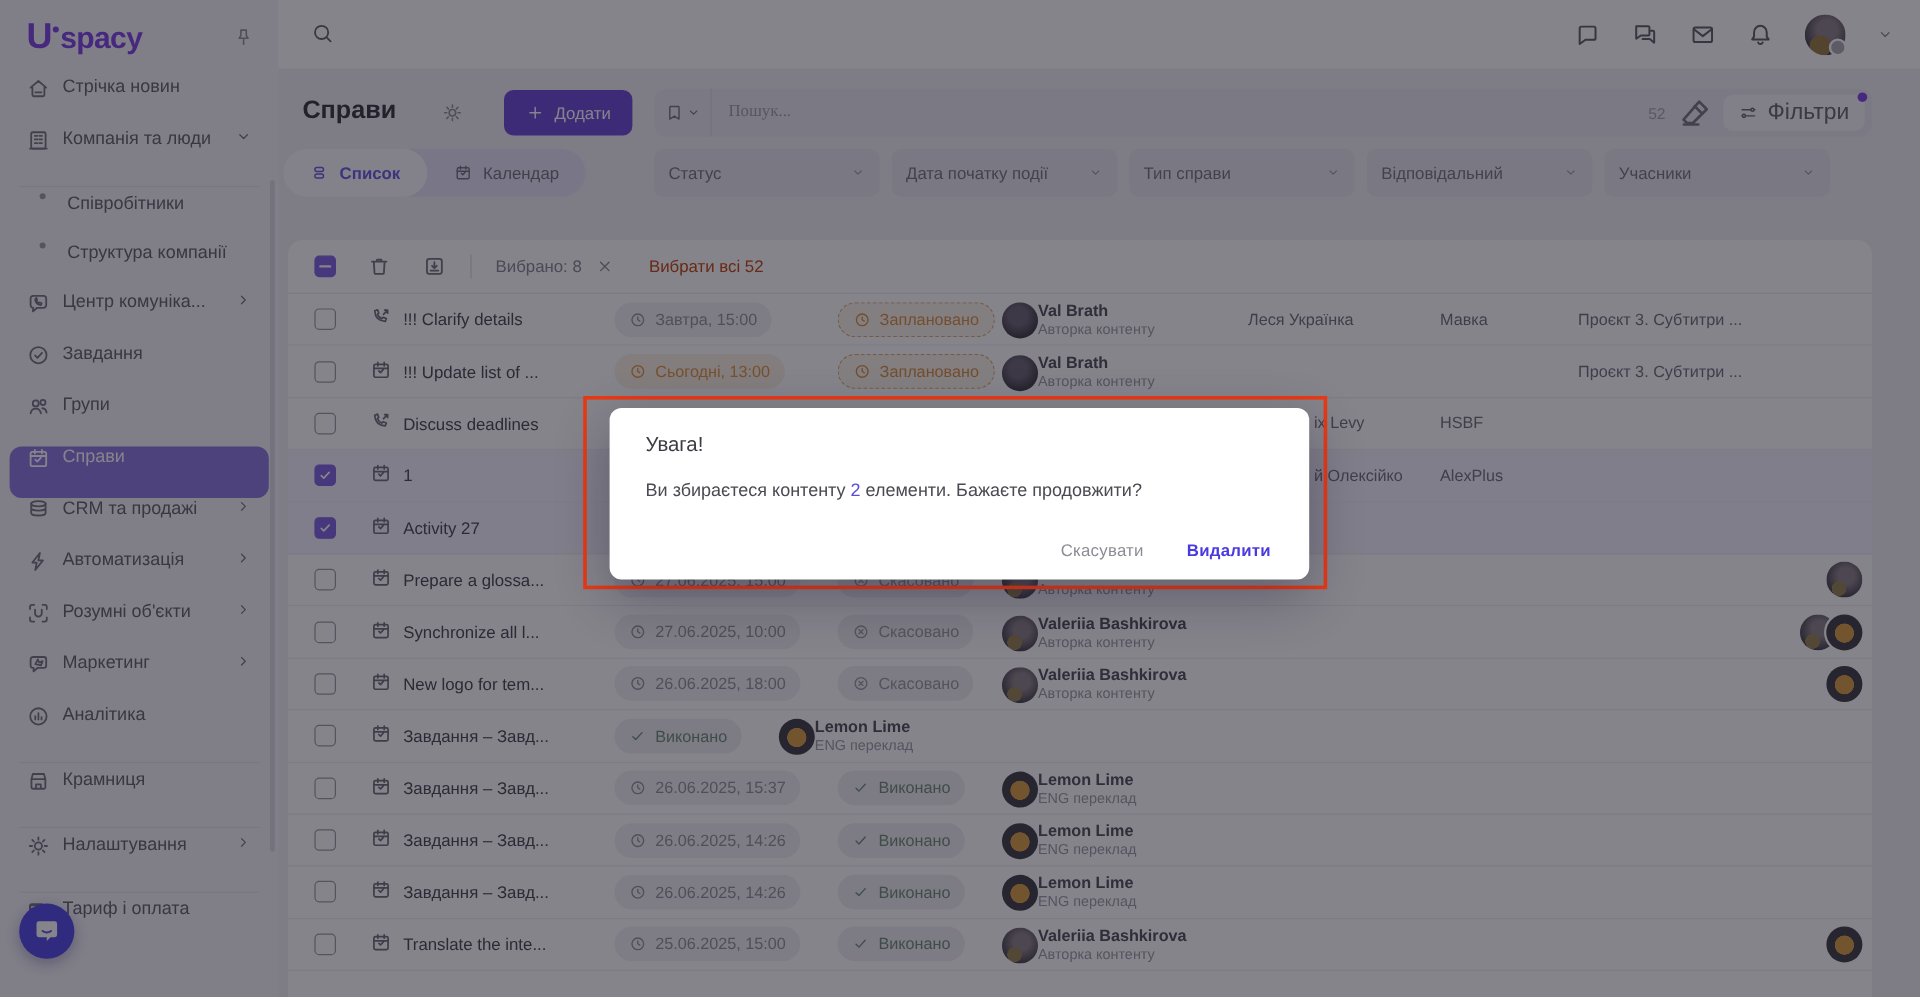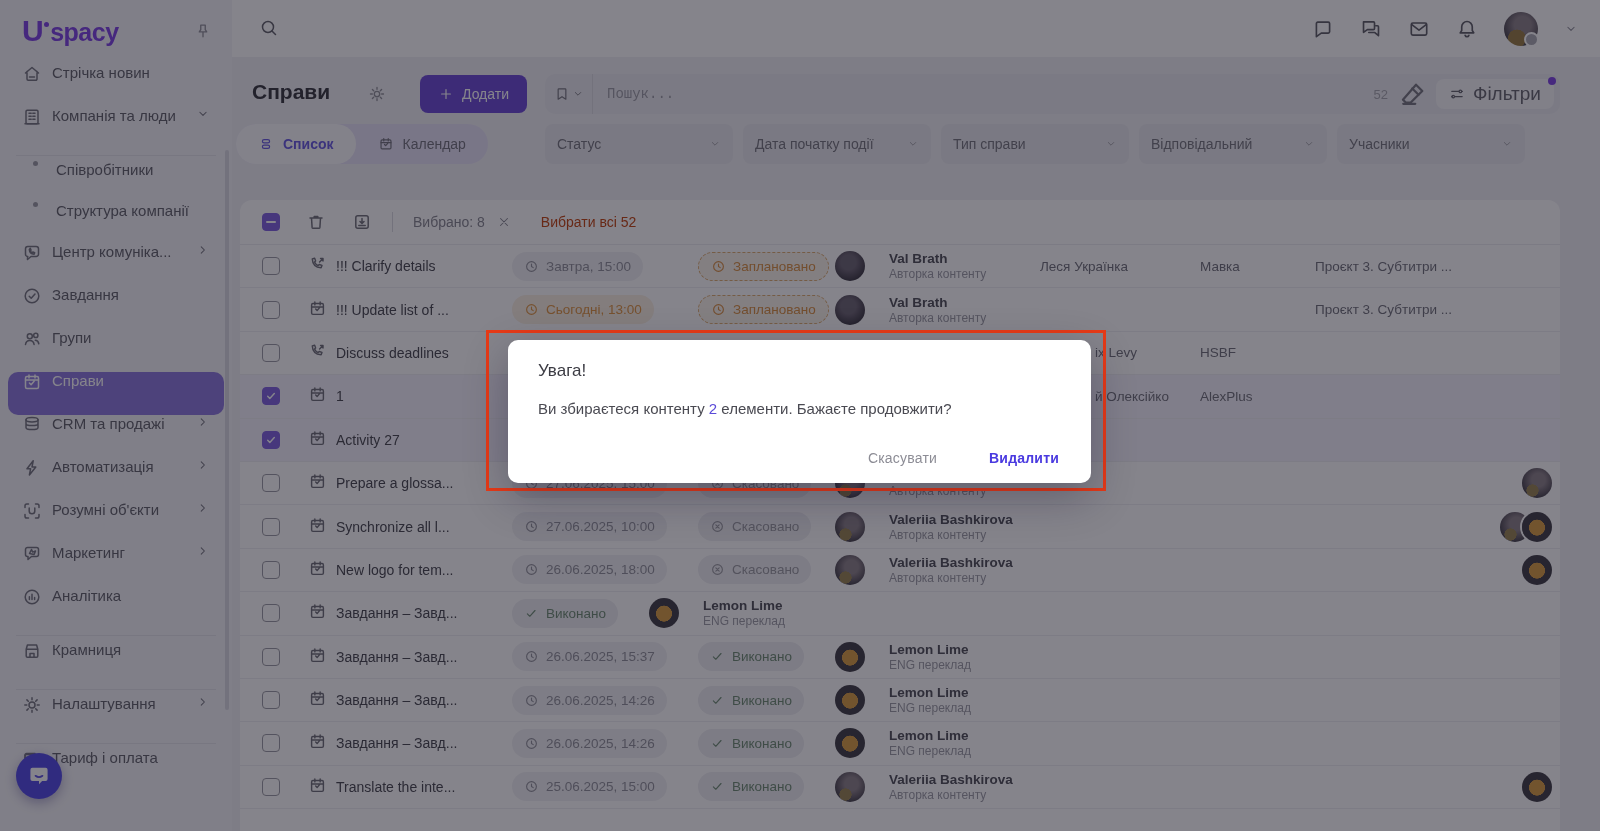--- a/index.html
+++ b/index.html
@@ -46,21 +46,21 @@
   .tb-avatar::after{content:"";position:absolute;right:-1px;bottom:-1px;width:11px;height:11px;border-radius:50%;background:#a9a9b2;border:2px solid #fff}
 
   
   .content{position:absolute;left:232px;top:57px;right:0;bottom:0;background:#f1f1f5}
   .page-head{position:absolute;left:0;top:17px;right:0;height:40px}
   .page-title{position:absolute;left:20px;top:6px;font-size:21px;font-weight:700;color:#32323a}
   .head-gear{position:absolute;left:136px;top:11px;color:#8e8e96;cursor:pointer}
   .add-btn{position:absolute;left:188px;top:1px;height:38px;padding:0 18px;border:none;border-radius:8px;background:#6a46d6;color:#fff;font-size:14px;font-weight:500;display:flex;align-items:center;gap:8px;cursor:pointer;font-family:inherit}
   .searchbar{position:absolute;left:313px;right:40px;top:0;height:40px;background:#ebebf0;border-radius:10px;display:flex;align-items:center}
   .sb-seg{width:48px;height:40px;display:flex;align-items:center;justify-content:center;gap:2px;border-right:1px solid #d9d9e0;color:#74747d;cursor:pointer}
-  .sb-input{flex:1;height:100%;background:transparent;border:none;outline:none;padding:0 14px;font-size:14px;color:#3c3c44;font-family:Liberation Mono, monospace}
+  .sb-input{flex:1;height:100%;background:transparent;border:none;outline:none;padding:0 14px;font-size:14px;color:#3c3c44;font-family:Liberation Serif, serif}
   .sb-input::placeholder{color:#9c9ca5}
   .sb-count{font-size:13px;color:#a5a5ad;margin-right:10px}
   .sb-eraser{width:30px;height:30px;display:flex;align-items:center;justify-content:center;color:#74747d;cursor:pointer;margin-right:8px}
   .filters-btn{position:relative;height:30px;margin-right:6px;padding:0 13px;border-radius:8px;background:#f6f6f9;display:flex;align-items:center;gap:8px;font-size:19px;color:#63636c;cursor:pointer}
   .filters-btn .fdot{position:absolute;top:-2px;right:-2px;width:8px;height:8px;border-radius:50%;background:#7b3fe4}
 
   .controls{position:absolute;left:0;top:67px;right:0;height:40px}
   .tabs{position:absolute;left:4px;top:0;display:inline-flex;background:#e7e2f7;border-radius:20px}
   .tab{height:40px;padding:0 22px;border-radius:20px;display:flex;align-items:center;gap:9px;font-size:14px;color:#70707a;cursor:pointer}
   .tab .ic{width:16px;height:16px}
@@ -77,21 +77,21 @@
   .sel-label{margin-left:20px;font-size:14px;color:#85858e}
   .sel-x{margin-left:12px;color:#85858e;cursor:pointer;width:14px;height:14px}
   .sel-all{margin-left:30px;font-size:14px;font-weight:400;color:#c2410c;cursor:pointer}
 
   .trow{display:flex;align-items:center;height:43.4px;border-bottom:1px solid #eeeef2;font-size:13.5px;cursor:pointer}
   .trow.sel{background:#f5f3fc}
   .c-check{width:68px;padding-left:22px;display:flex}
   .c-icon{width:26px;color:#6c6c75}.c-icon .ic{width:19px;height:19px}
   .c-title{width:178px;padding-left:2px;color:#44444c;font-size:14px;white-space:nowrap;overflow:hidden;text-overflow:ellipsis}
   .c-time{width:186px}.c-status{width:137px}
-  .c-person{width:205px;display:flex;gap:24px;align-items:center}
+  .c-person{width:205px;display:flex;gap:0;align-items:flex-end}
   .c-c2{width:160px;color:#6e6e78}.c-c2.cut{padding-left:55px}
   .c-c3{width:115px;color:#6e6e78}
   .c-c4{width:165px;color:#6e6e78;white-space:nowrap;overflow:hidden;text-overflow:ellipsis}
   .c-part{flex:1;display:flex;justify-content:flex-end;padding-right:8px}
 
   .cb{width:18px;height:18px;border:1.7px solid #9a9aa3;border-radius:4px;background:#fff;display:flex;align-items:center;justify-content:center;cursor:pointer;flex:none}
   .cb.on{background:#7d5fe0;border-color:#7d5fe0}
   .cb.ind{background:#7d5fe0;border-color:#7d5fe0;position:relative}
   .cb.ind::after{content:"";width:10px;height:2.2px;background:#fff;border-radius:1px}
   .cb svg{width:12px;height:12px}
@@ -115,21 +115,21 @@
   .chat-launcher{position:absolute;left:16px;top:753px;width:46px;height:46px;border-radius:50%;background:#4f46e5;display:flex;align-items:center;justify-content:center;z-index:10;cursor:pointer;box-shadow:0 4px 12px rgba(40,30,120,.35)}
   .chat-launcher svg{width:22px;height:22px}
 
   
   .backdrop{position:absolute;inset:0;background:rgba(22,19,32,.52);z-index:40}
   .annotation{position:absolute;left:486px;top:330px;width:620px;height:161px;border:3px solid #e73a17;z-index:50}
   .modal{position:absolute;left:19px;top:7px;width:583px;height:143px;background:#fff;border-radius:10px;box-shadow:0 14px 44px rgba(15,10,40,.3);padding:21px 30px}
   .modal-title{font-size:17px;font-weight:500;color:#3c3c44;margin-bottom:19px}
   .modal-body{font-size:15px;color:#4a4a52}
   .modal-body .cnt{color:#5b4bd8}
-  .modal-actions{position:absolute;right:32px;bottom:17px;display:flex;gap:52px}
+  .modal-actions{position:absolute;right:32px;bottom:17px;display:flex;gap:36px}
   .mbtn{border:none;background:none;font-size:14px;font-weight:500;letter-spacing:.2px;cursor:pointer;font-family:inherit}
   .mbtn.cancel{color:#8c8c95}
   .mbtn.confirm{color:#4a3ae0;font-weight:600}
 </style>
 </head>
 <body>
 
 <aside class="sidebar">
   <div class="sidebar-head">
     <div class="logo">

